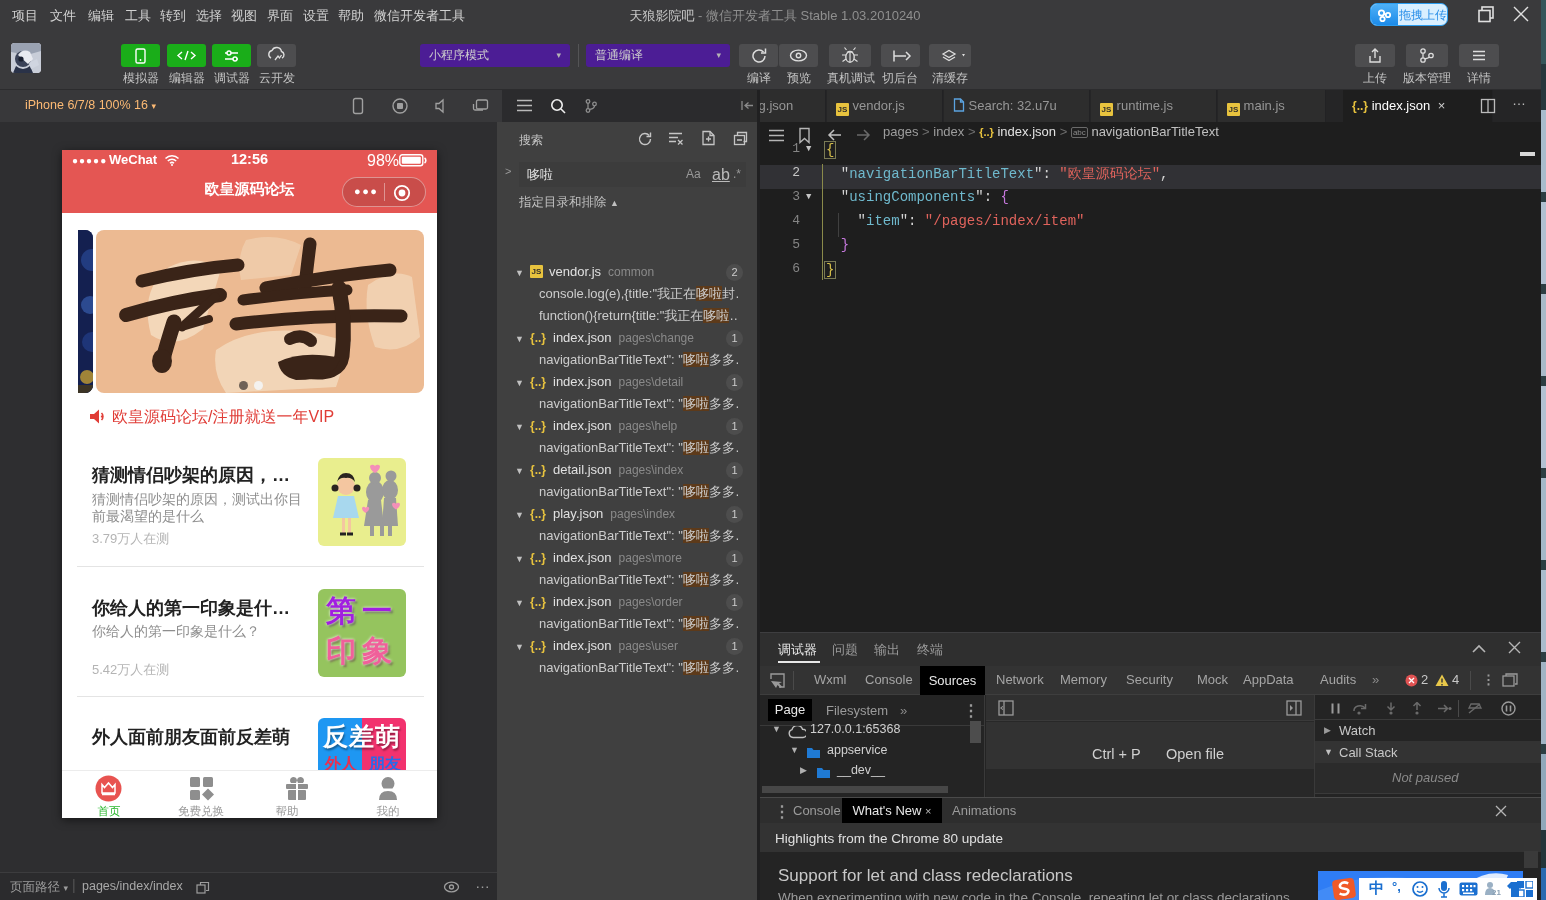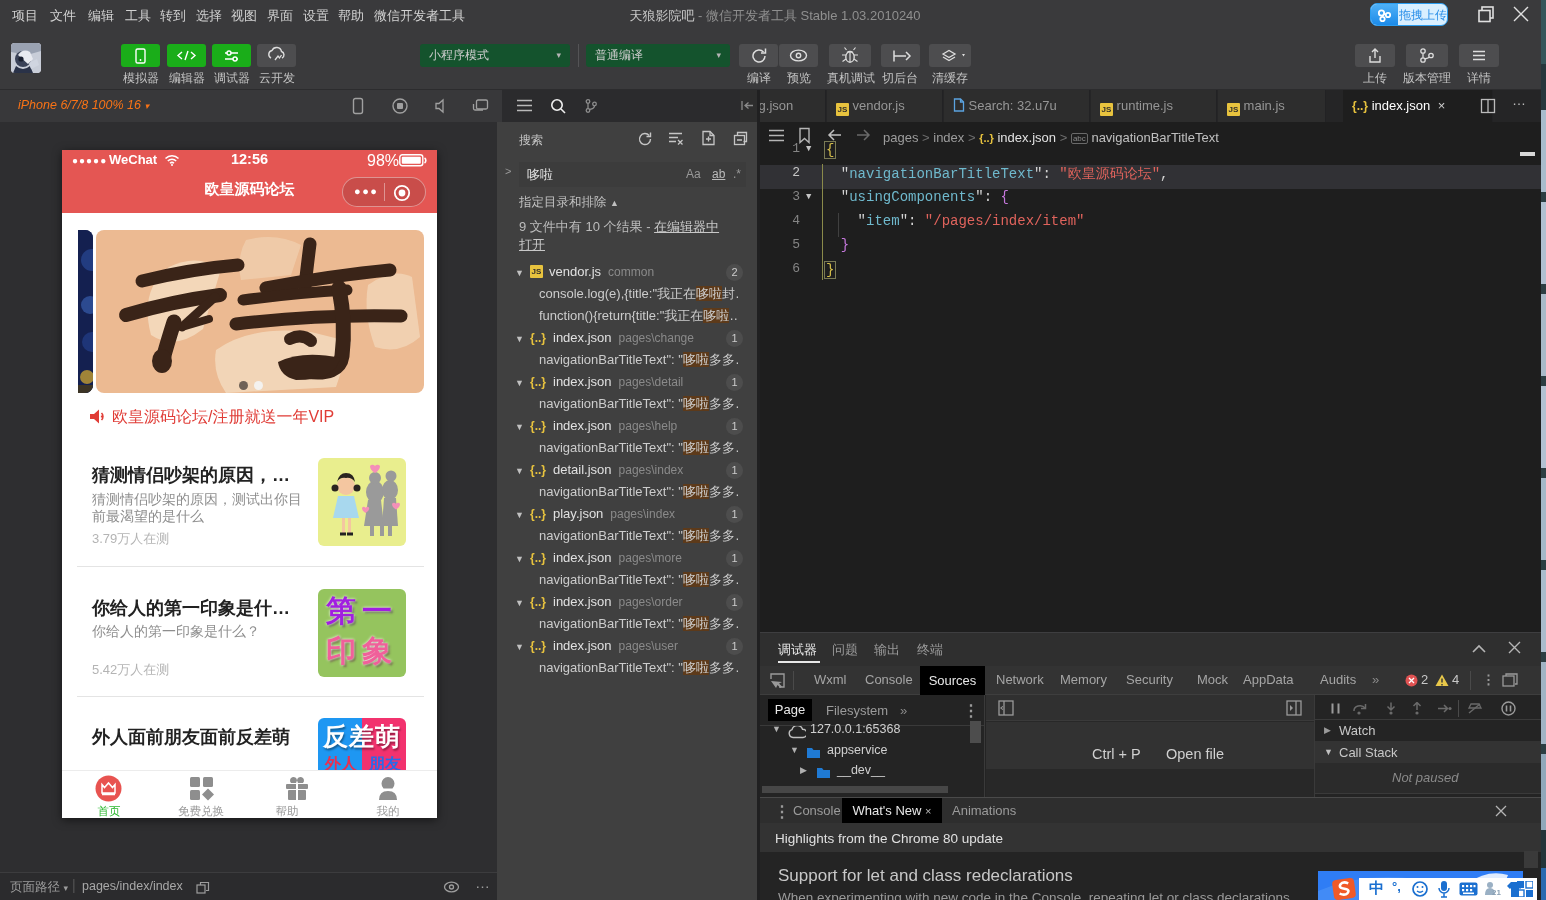--- a/index.html
+++ b/index.html
@@ -15,26 +15,26 @@
 #bpill { position:absolute; left:1370px; top:3px; width:78px; height:23px; border-radius:7px; background:#d9efff; border:1.5px solid #2a9df0; overflow:hidden; }
 #bpill .bicon { position:absolute; left:0; top:0; width:27px; height:23px; background:linear-gradient(180deg,#4fb1f7,#1787e8); }
 #bpill .btxt { position:absolute; left:28px; top:3px; width:48px; text-align:center; color:#2a8fe8; font-size:12px; }
 .winbtn { position:absolute; top:6px; color:#e0e0e0; }
 
 #toolbar { position:absolute; left:0; top:28px; width:1546px; height:62px; background:#3a3a3c; border-bottom:1px solid #2c2c2e; }
 .avatar { position:absolute; left:11px; top:15px; width:30px; height:30px; border-radius:4px; background:#e8e8ee; overflow:hidden; }
 .gbtn { position:absolute; top:16px; width:39px; height:23px; border-radius:3px; background:#1aad19; }
 .graybtn { position:absolute; top:16px; width:39px; height:23px; border-radius:3px; background:#4d4d4f; }
 .blabel { position:absolute; top:42px; height:14px; font-size:12px; color:#c3c3c3; text-align:center; }
-.drop { position:absolute; top:16px; height:23px; border-radius:3px; background:#14532d; color:#cdcdcd; font-size:12px; line-height:23px; padding-left:9px; }
+.drop { position:absolute; top:16px; height:23px; border-radius:3px; background:#4c1d95; color:#cdcdcd; font-size:12px; line-height:23px; padding-left:9px; }
 .drop .caret { position:absolute; right:9px; top:0; color:#b5b5b5; font-size:9px; }
 .vsep { position:absolute; top:16px; width:1px; height:23px; background:#545456; }
 
 #strip { position:absolute; left:0; top:90px; width:1546px; height:32px; background:#38383a; }
-#strip .simtxt { position:absolute; left:18px; top:8px; font-size:12.5px; color:#f97316;font-style:italic; }
+#strip .simtxt { position:absolute; left:25px; top:8px; font-size:12.5px; color:#fdba74; }
 #stripmid { position:absolute; left:502px; top:0; width:238px; height:32px; background:#2b2b2d; }
 #striptabs { position:absolute; left:740px; top:0; width:806px; height:32px; background:#252526; }
 .tab { position:absolute; top:0; height:32px; background:#2d2d2d; color:#969696; font-size:13px; line-height:32px; border-right:1px solid #222224; }
 .tab.active { background:#1e1e1e; color:#ffffff; }
 .jsicon { display:inline-block; width:13px; height:13px; background:#e8c33e; color:#33302a; font-size:8px; font-weight:bold; text-align:center; line-height:14px; border-radius:1px; vertical-align:-2px; }
 .bracesicon { color:#e8c33e; font-size:12px; font-weight:bold; }
 
 #simpanel { position:absolute; left:0; top:122px; width:497px; height:750px; background:#2e2e30; }
 #phone { position:absolute; left:62px; top:28px; width:375px; height:668px; background:#ffffff; box-shadow:0 2px 10px rgba(0,0,0,0.55); border-radius:2px; }
 #phead { position:absolute; left:0; top:0; width:375px; height:63px; background:#e45653; color:#fff; }
@@ -43,21 +43,21 @@
 #midpanel { position:absolute; left:497px; top:122px; width:260px; height:778px; background:#404040; color:#cccccc; }
 #midpanel .hdr { position:absolute; left:22px; top:10px; font-size:12px; color:#c5c5c5; }
 #searchbox { position:absolute; left:22px; top:40px; width:227px; height:25px; background:#3c3c3c; color:#e0e0e0; font-size:13px; line-height:25px; padding-left:8px; }
 .srow { position:absolute; left:0; width:260px; height:22px; font-size:13px; line-height:22px; color:#cccccc; white-space:nowrap; overflow:hidden; }
 .srow .fname { color:#e0e0e0; }
 .srow .fpath { color:#8a8a8a; font-size:12px; margin-left:7px; }
 .badge { position:absolute; right:14px; top:2.5px; width:17px; height:17px; border-radius:9px; background:#4d4d4d; color:#cccccc; font-size:11px; text-align:center; line-height:17px; }
 .hl { background:#5d3a1a; }
 
 #editor { position:absolute; left:760px; top:122px; width:786px; height:510px; background:#1e1e1e; }
-#breadcrumb { position:absolute; left:0; top:0; width:786px; height:26px; color:#9d9d9d; font-size:13px; line-height:32px; }
+#breadcrumb { position:absolute; left:0; top:0; width:786px; height:26px; color:#9d9d9d; font-size:13px; line-height:19px; }
 #code { position:absolute; left:0; top:26px; width:786px; height:484px; font-family:"Liberation Mono",monospace; font-size:14px; }
 .lnum { position:absolute; width:40px; text-align:right; color:#858585; font-size:13px; }
 .cline { position:absolute; left:64px; white-space:pre; color:#d4d4d4; }
 .ckey { color:#6fb9cd; }
 .cstr { color:#e0635c; }
 .cpunc { color:#d4d4d4; }
 .cmag { color:#c678dd; }
 .cyel { color:#d8c04a; }
 
 #devtools { position:absolute; left:760px; top:632px; width:786px; height:268px; background:#242424; border-top:1px solid #3e3e40; color:#a5a5a5; }
@@ -418,25 +418,24 @@
         <path d="M9 1.5 v4 h4" fill="none" stroke="#c5c5c5" stroke-width="1.3"></path>
         <path d="M5 9 h5 M7.5 6.5 v5" stroke="#c5c5c5" stroke-width="1.3"></path>
       </svg>
     <svg class="abs" style="left:236px;top:9px" width="15" height="15" viewBox="0 0 15 15">
         <rect x="1.5" y="4.5" width="10" height="9" fill="none" stroke="#c5c5c5" stroke-width="1.3"></rect>
         <path d="M4.5 4.5 v-3 h9 v9 h-3 M4 9 h5" stroke="#c5c5c5" stroke-width="1.3" fill="none"></path>
       </svg>
     <span class="abs" style="left:8px;top:43px;color:#9a9a9a;font-size:11px">&gt;</span>
     <div id="searchbox">哆啦
       <span class="abs" style="left:167px;top:0px;color:#999;font-size:12px">Aa</span>
-      <span class="abs" style="left:193px;top:0px;color:#bbb;font-size:12px;text-decoration:underline">ab</span>
+      <span class="abs" style="left:193px;top:0px;color:#bbb;font-size:16px;text-decoration:underline">ab</span>
       <span class="abs" style="left:214px;top:0px;color:#999;font-size:12px">.*</span>
     </div>
     <div class="abs" style="left:22px;top:72px;font-size:12.5px;color:#c0c0c0">指定目录和排除 <span style="font-size:9px">▲</span></div>
-    <div class="abs" style="left:22px;top:96px;width:220px;font-size:13px;line-height:17.5px;color:#bcbcbc">9 文件中有 10 个结果 - <span style="text-decoration:underline;color:#c8c8c8">在编辑器中</span><br><span style="text-decoration:underline;color:#c8c8c8">打开</span></div>
     <div class="srow" style="top:139px">
         <span style="position:absolute;left:18px;color:#c0c0c0;font-size:9px;top:1px">▼</span>
         <span style="position:absolute;left:33px;top:4px" class="jsicon">JS</span>
         <span style="position:absolute;left:52px" class="fname">vendor.js<span class="fpath">common</span></span>
         <span class="badge">2</span>
       </div>
     <div class="srow" style="top:161px;left:42px;width:200px">console.log(e),{title:"我正在<span class="hl">哆啦</span>封…</div>
     <div class="srow" style="top:183px;left:42px;width:200px">function(){return{title:"我正在<span class="hl">哆啦</span>…</div>
     <div class="srow" style="top:205px">
         <span style="position:absolute;left:18px;color:#c0c0c0;font-size:9px;top:1px">▼</span>

